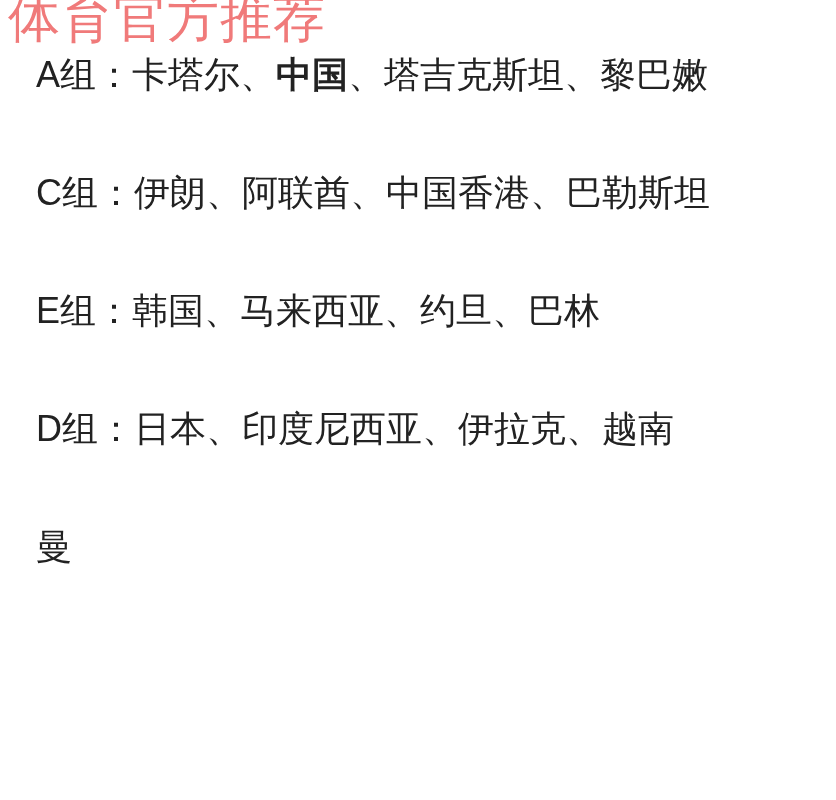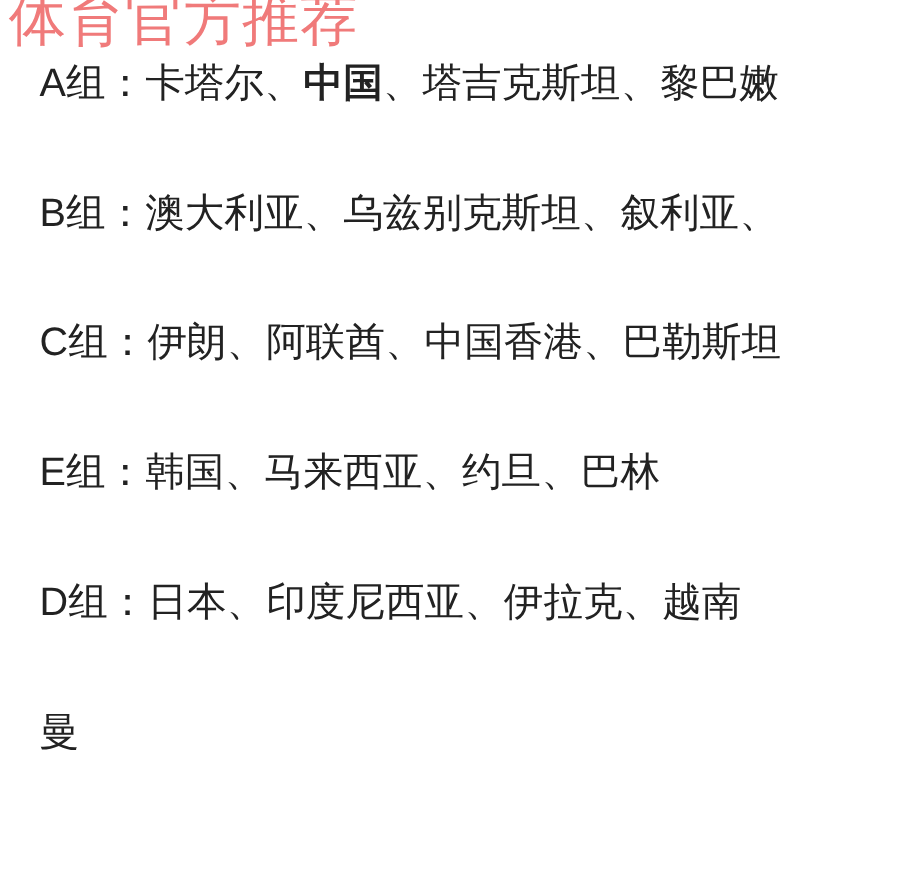--- a/index.html
+++ b/index.html
@@ -49,21 +49,20 @@
   }
 </style>
 </head>
 <body>
 
 <div class="content">
     <div class="group-paragraph">
       <div class="group-line"><span class="">A组：卡塔尔、</span><span class="seg-bold">中国</span><span class="">、塔吉克斯坦、黎巴嫩</span></div>
     </div>
     <div class="group-paragraph">
-      <div class="group-line"><span class="">B组：澳大利亚、乌兹别克斯坦、叙利亚、</span></div>
     </div>
     <div class="group-paragraph">
       <div class="group-line"><span class="">C组：伊朗、阿联酋、中国香港、巴勒斯坦</span></div>
     </div>
     <div class="group-paragraph">
       <div class="group-line"><span class="">E组：韩国、马来西亚、约旦、巴林</span></div>
     </div>
     <div class="group-paragraph">
       <div class="group-line"><span class="">D组：日本、印度尼西亚、伊拉克、越南</span></div>
     </div>

